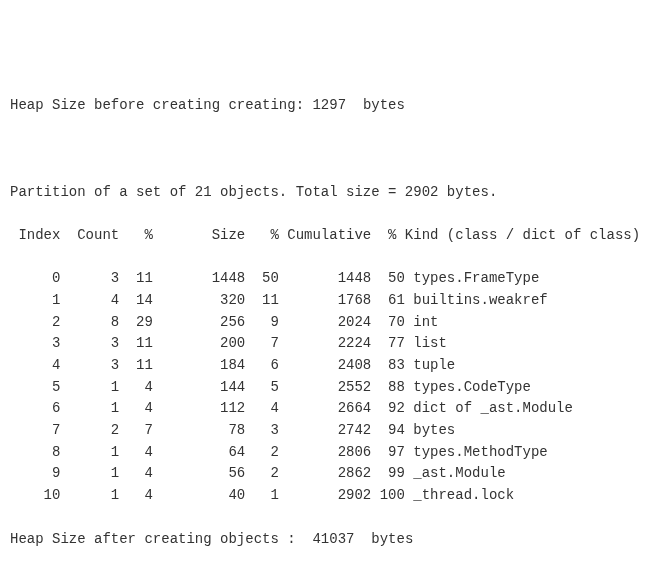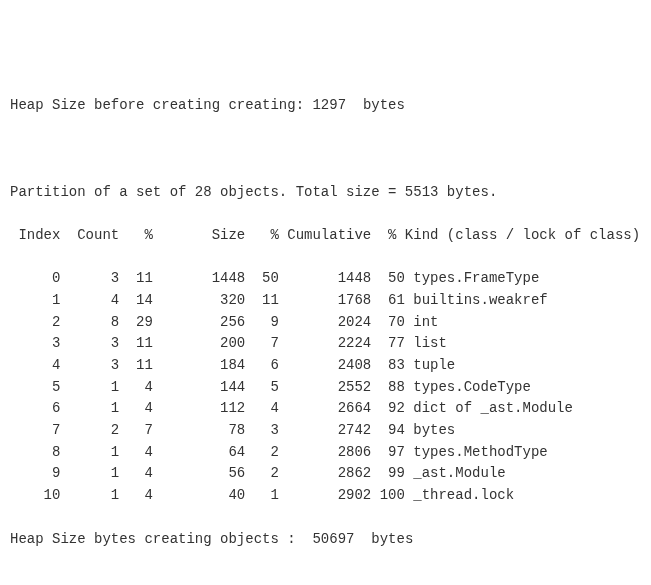--- a/index.html
+++ b/index.html
@@ -14,24 +14,24 @@
     }
     .line { display: block; }
   </style>
 </head>
 <body>
 
 
 
 <span class="line"><span>Heap Size before creating creating:</span> <span>1297</span>  <span>bytes</span></span>
 <span class="line"> </span>
-<span class="line">Partition of a set of 28 objects. Total size = 5513 bytes.</span>
-<span class="line"> Index  Count   %       Size   % Cumulative  % Kind (class / lock of class)</span>
+<span class="line">Partition of a set of 21 objects. Total size = 2902 bytes.</span>
+<span class="line"> Index  Count   %       Size   % Cumulative  % Kind (class / dict of class)</span>
 <span class="line">     0      3  11       1448  50       1448  50 types.FrameType</span><span class="line">     1      4  14        320  11       1768  61 builtins.weakref</span><span class="line">     2      8  29        256   9       2024  70 int</span><span class="line">     3      3  11        200   7       2224  77 list</span><span class="line">     4      3  11        184   6       2408  83 tuple</span><span class="line">     5      1   4        144   5       2552  88 types.CodeType</span><span class="line">     6      1   4        112   4       2664  92 dict of _ast.Module</span><span class="line">     7      2   7         78   3       2742  94 bytes</span><span class="line">     8      1   4         64   2       2806  97 types.MethodType</span><span class="line">     9      1   4         56   2       2862  99 _ast.Module</span><span class="line">    10      1   4         40   1       2902 100 _thread.lock</span>
-<span class="line"><span>Heap Size bytes creating objects :</span>  <span>50697</span>  <span>bytes</span></span>
+<span class="line"><span>Heap Size after creating objects :</span>  <span>41037</span>  <span>bytes</span></span>
 <span class="line"> </span>
 
 
 
 
 
 
 
 
 </body></html>

